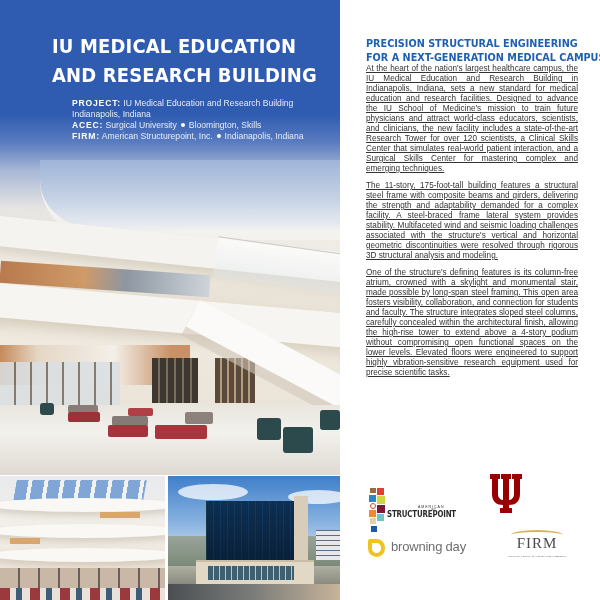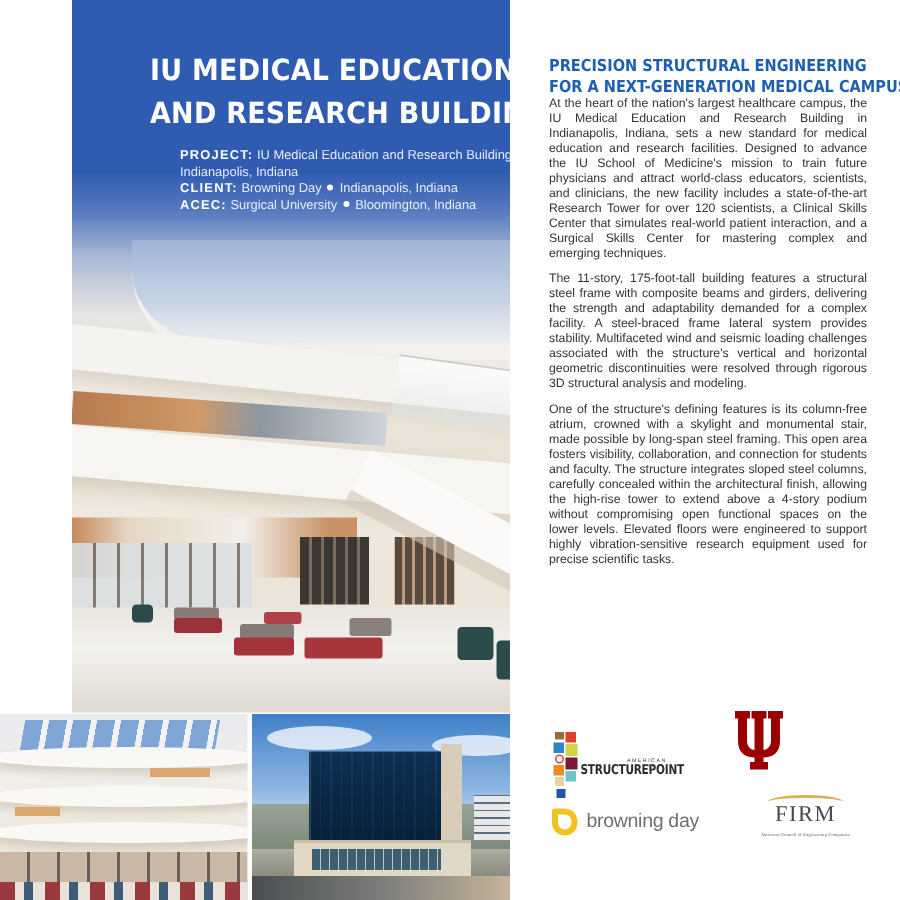--- a/index.html
+++ b/index.html
@@ -6,21 +6,20 @@
   html, body { width: 600px; height: 600px; overflow: hidden; background: #ffffff; }
   body { font-family: "Liberation Sans", sans-serif; position: relative; }
 
   
   .left-col { position: absolute; left: 0; top: 0; width: 340px; height: 600px; overflow: hidden; }
 
   .hero {
     position: absolute; left: 0; top: 0; width: 340px; height: 475px; overflow: hidden;
     background:
       linear-gradient(180deg, #2f5bb0 0%, #2f5bb0 24%, #5a7cc0 30%, #a9b8d6 36%, #e7e5e2 44%, #f0ede6 52%, #e9e2d6 62%, #efe9df 72%, #ece5da 80%, #e9e3d8 100%);
-    margin-left: 48px;
   }
   
   .hero .skylight {
     position: absolute; left: 40px; top: 160px; width: 300px; height: 80px;
     border-radius: 0 0 0 60px;
     background: linear-gradient(180deg, #9fb4d8 0%, #c9d5e6 60%, #eef0f2 100%);
     border-bottom: 10px solid #f3f2ef;
   }
   .hero .balcony1 {
     position: absolute; left: -20px; top: 235px; width: 400px; height: 30px;
@@ -139,21 +138,21 @@
   .right-col h2 {
     position: absolute; left: 26px; top: 37px; width: 240px;
     font-family: "DejaVu Sans", sans-serif; font-weight: bold; color: #1f5fb1;
     font-size: 11px; line-height: 13.5px; white-space: nowrap;
     transform: scaleX(0.88); transform-origin: left top;
   }
   .body-text {
     position: absolute; left: 26px; top: 64px; width: 212px;
     font-size: 8.2px; line-height: 10px; color: #333333; text-align: justify;
   }
-  .body-text p { margin-bottom: 7px; hyphens: auto; }
+  .body-text p { margin-bottom: 7px; hyphens: auto; text-decoration: underline; }
 
   
   .logo-sp { position: absolute; left: 369px; top: 488px; width: 110px; height: 48px; }
   .sq { position: absolute; width: 7px; height: 7px; }
   .sp-text { position: absolute; left: 18px; top: 17px; }
   .sp-small { font-size: 3.5px; letter-spacing: 1px; color: #333; display: block; text-align: center; }
   .sp-big { font-family: "DejaVu Sans", sans-serif; font-weight: bold; font-size: 9px; color: #2a2a2a; transform: scaleX(0.78); transform-origin: left top; display: block; white-space: nowrap; letter-spacing: -0.2px; }
   .sp-inc { font-size: 3px; color: #555; position: absolute; left: 62px; top: 20px; }
 
   .logo-iu { position: absolute; left: 488px; top: 472px; width: 36px; height: 44px; }
@@ -202,26 +201,26 @@
       </h1>
       <div class="meta">
         <div class="row">
           <span class="lbl">PROJECT:</span>
           <span>IU Medical Education and Research Building</span>
         </div>
         <div class="row">
           <span>Indianapolis, Indiana</span>
         </div>
         <div class="row">
-          <span class="lbl">CLIENT:</span>
-          <span>Browning Day</span><span class="dot"></span><span>Indianapolis, Indiana</span>
-        </div>
-        <div class="row">
           <span class="lbl">ACEC:</span>
-          <span>Surgical University</span><span class="dot"></span><span>Bloomington, Indiana</span>
+          <span>Surgical University</span><span class="dot"></span><span>Bloomington, Skills</span>
+        </div>
+        <div class="row">
+          <span class="lbl">FIRM:</span>
+          <span>American Structurepoint, Inc.</span><span class="dot"></span><span>Indianapolis, Indiana</span>
         </div>
       </div>
     </div>
   </div>
 
   <div class="photo-atrium">
     <div class="sky"></div>
     <div class="ring r1"></div>
     <div class="wood w1"></div>
     <div class="ring r2"></div>

